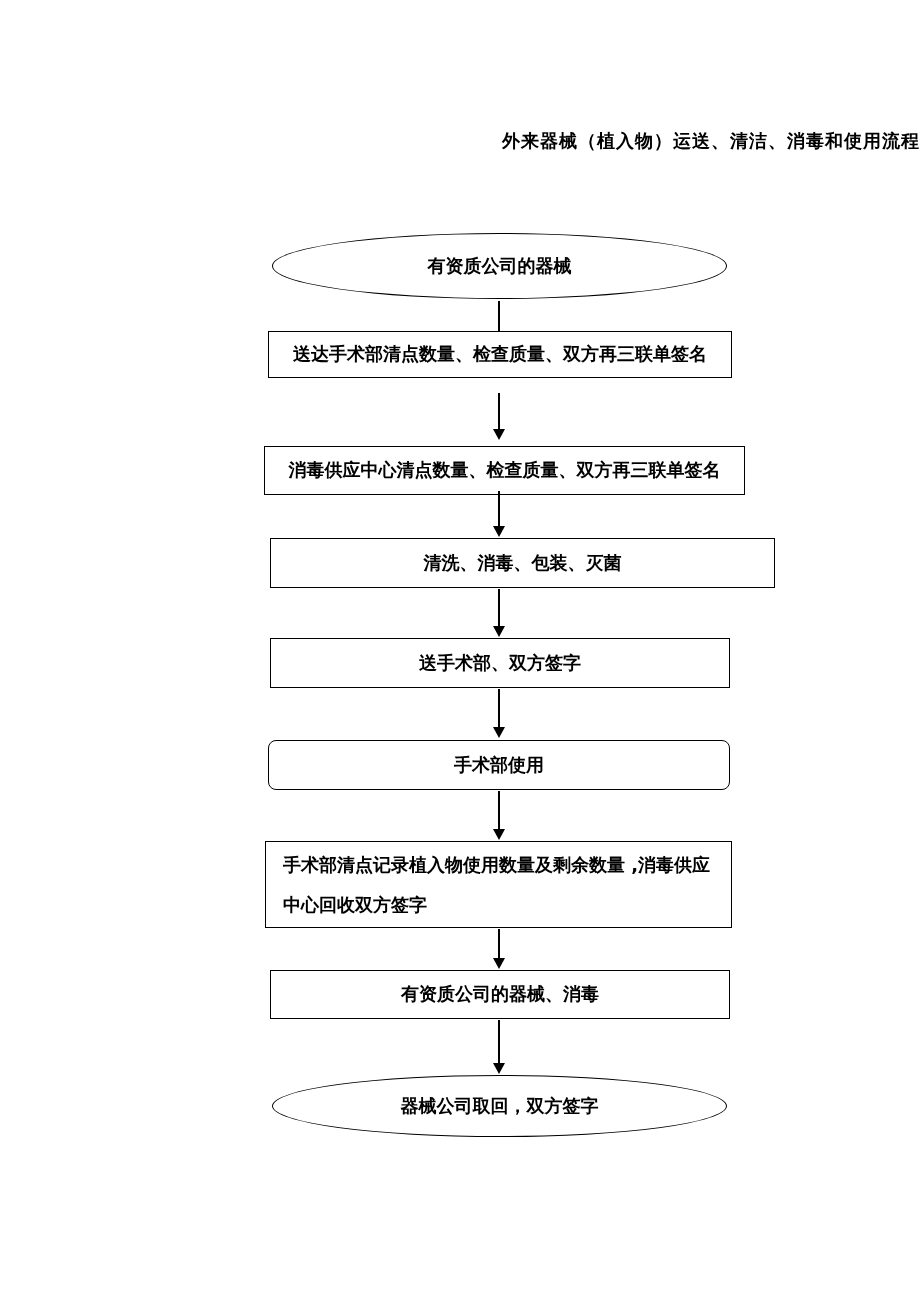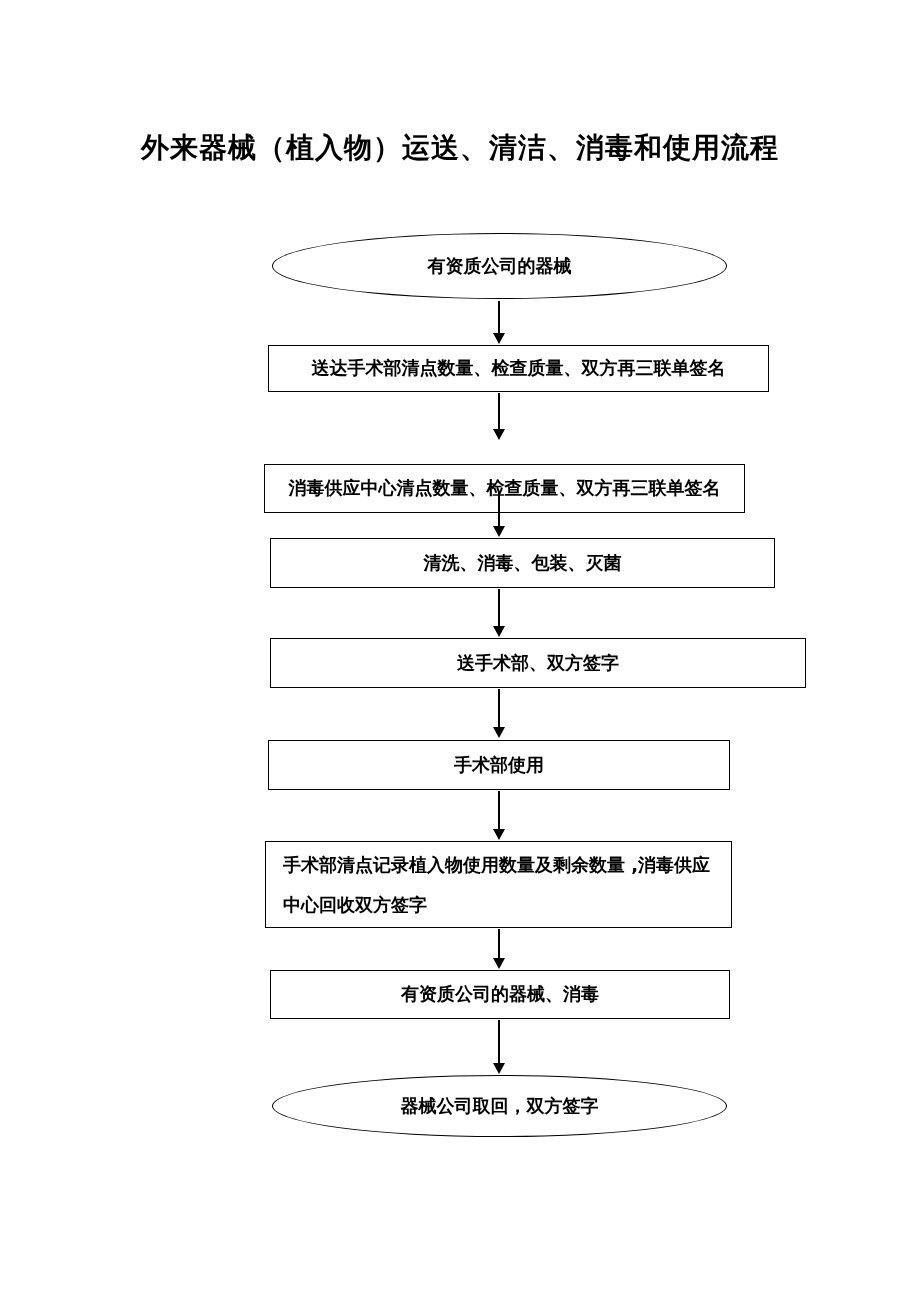--- a/index.html
+++ b/index.html
@@ -12,22 +12,22 @@
     background: var(--bg);
     font-family: "DejaVu Sans", "Liberation Sans", sans-serif;
     color: var(--ink);
     overflow: hidden;
   }
   .doc-title {
     position: absolute;
     top: 129px;
     left: 0;
     width: 920px;
-    text-align: center;
-    font-size: 28px;
+    text-align: right;
+    font-size: 18px;
     font-weight: bold;
     letter-spacing: 1px;
   }
   .node {
     position: absolute;
     display: flex;
     align-items: center;
     justify-content: center;
     border: 1px solid var(--ink);
     background: var(--bg);
@@ -76,57 +76,57 @@
 
   <div class="node ellipse" style="left:272px; top:233px; width:455px; height:66px;">
     <span>有资质公司的器械</span>
   </div>
 
   <div class="arrow" style="left:492px; top:301px; height:43px;">
     <span class="arrow-line"></span>
     <span class="arrow-head"></span>
   </div>
 
-  <div class="node" style="left:268px; top:345px; width:501px; height:47px;">
+  <div class="node" style="left:268px; top:331px; width:464px; height:47px;">
     <span>送达手术部清点数量、检查质量、双方再三联单签名</span>
   </div>
 
   <div class="arrow" style="left:492px; top:393px; height:47px;">
     <span class="arrow-line"></span>
     <span class="arrow-head"></span>
   </div>
 
-  <div class="node" style="left:264px; top:464px; width:481px; height:49px;">
+  <div class="node" style="left:264px; top:446px; width:481px; height:49px;">
     <span>消毒供应中心清点数量、检查质量、双方再三联单签名</span>
   </div>
 
   <div class="arrow" style="left:492px; top:491px; height:46px;">
     <span class="arrow-line"></span>
     <span class="arrow-head"></span>
   </div>
 
   <div class="node" style="left:270px; top:538px; width:505px; height:50px;">
     <span>清洗、消毒、包装、灭菌</span>
   </div>
 
   <div class="arrow" style="left:492px; top:589px; height:48px;">
     <span class="arrow-line"></span>
     <span class="arrow-head"></span>
   </div>
 
-  <div class="node" style="left:270px; top:638px; width:536px; height:50px;align-items:center;">
+  <div class="node" style="left:270px; top:638px; width:460px; height:50px;align-items:center;">
     <span>送手术部、双方签字</span>
   </div>
 
   <div class="arrow" style="left:492px; top:689px; height:49px;">
     <span class="arrow-line"></span>
     <span class="arrow-head"></span>
   </div>
 
-  <div class="node" style="left:268px; top:740px; width:462px; height:50px;">
+  <div class="node" style="left:268px; top:740px; width:462px; height:50px;border-radius:8px;">
     <span>手术部使用</span>
   </div>
 
   <div class="arrow" style="left:492px; top:791px; height:49px;">
     <span class="arrow-line"></span>
     <span class="arrow-head"></span>
   </div>
 
   <div class="node multiline" style="left:265px; top:841px; width:467px; height:87px;">
     <span>手术部清点记录植入物使用数量及剩余数量 ,消毒供应中心回收双方签字</span>

